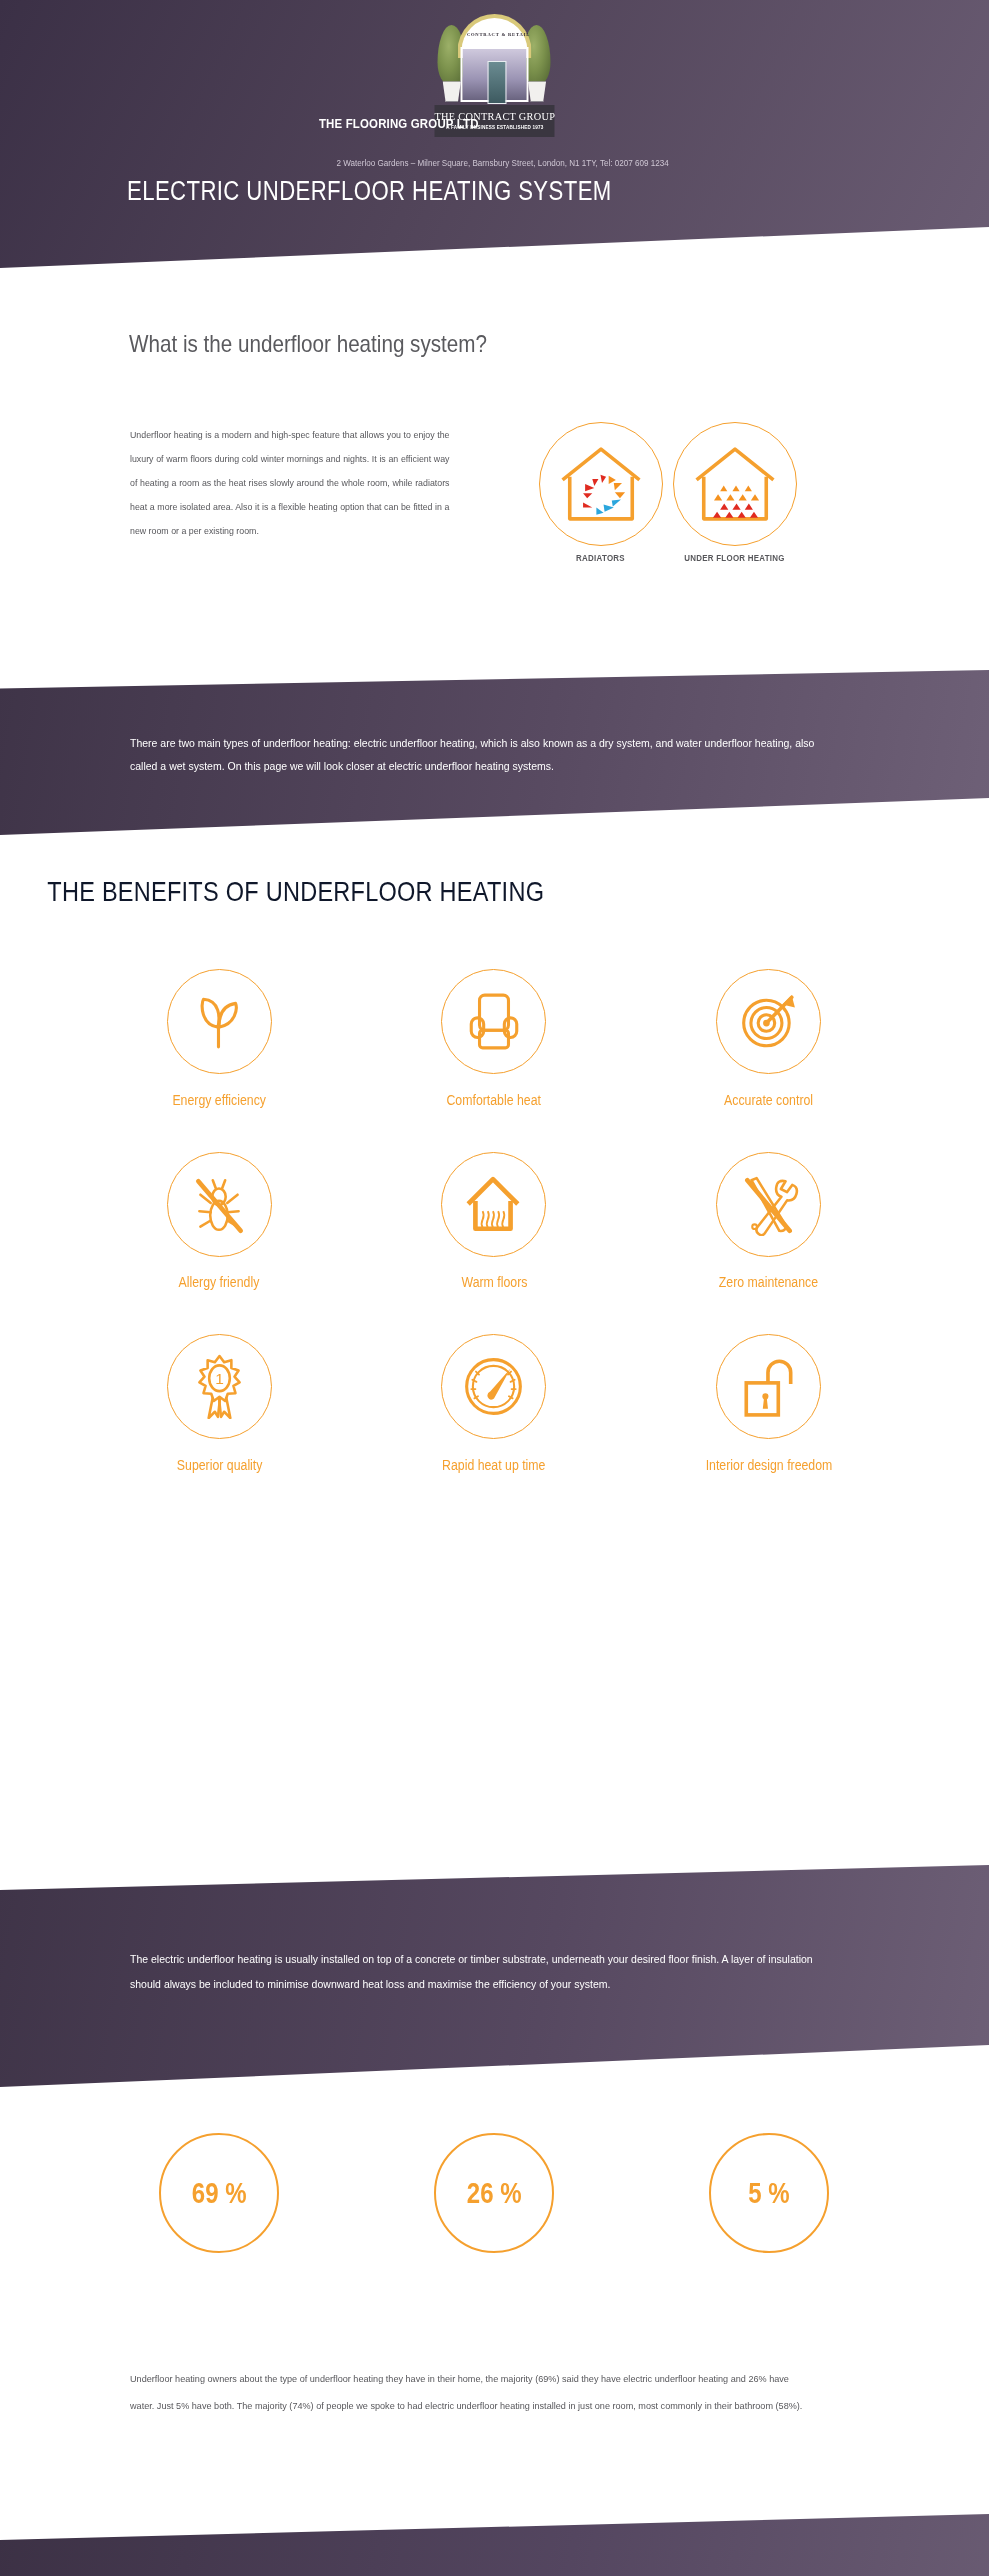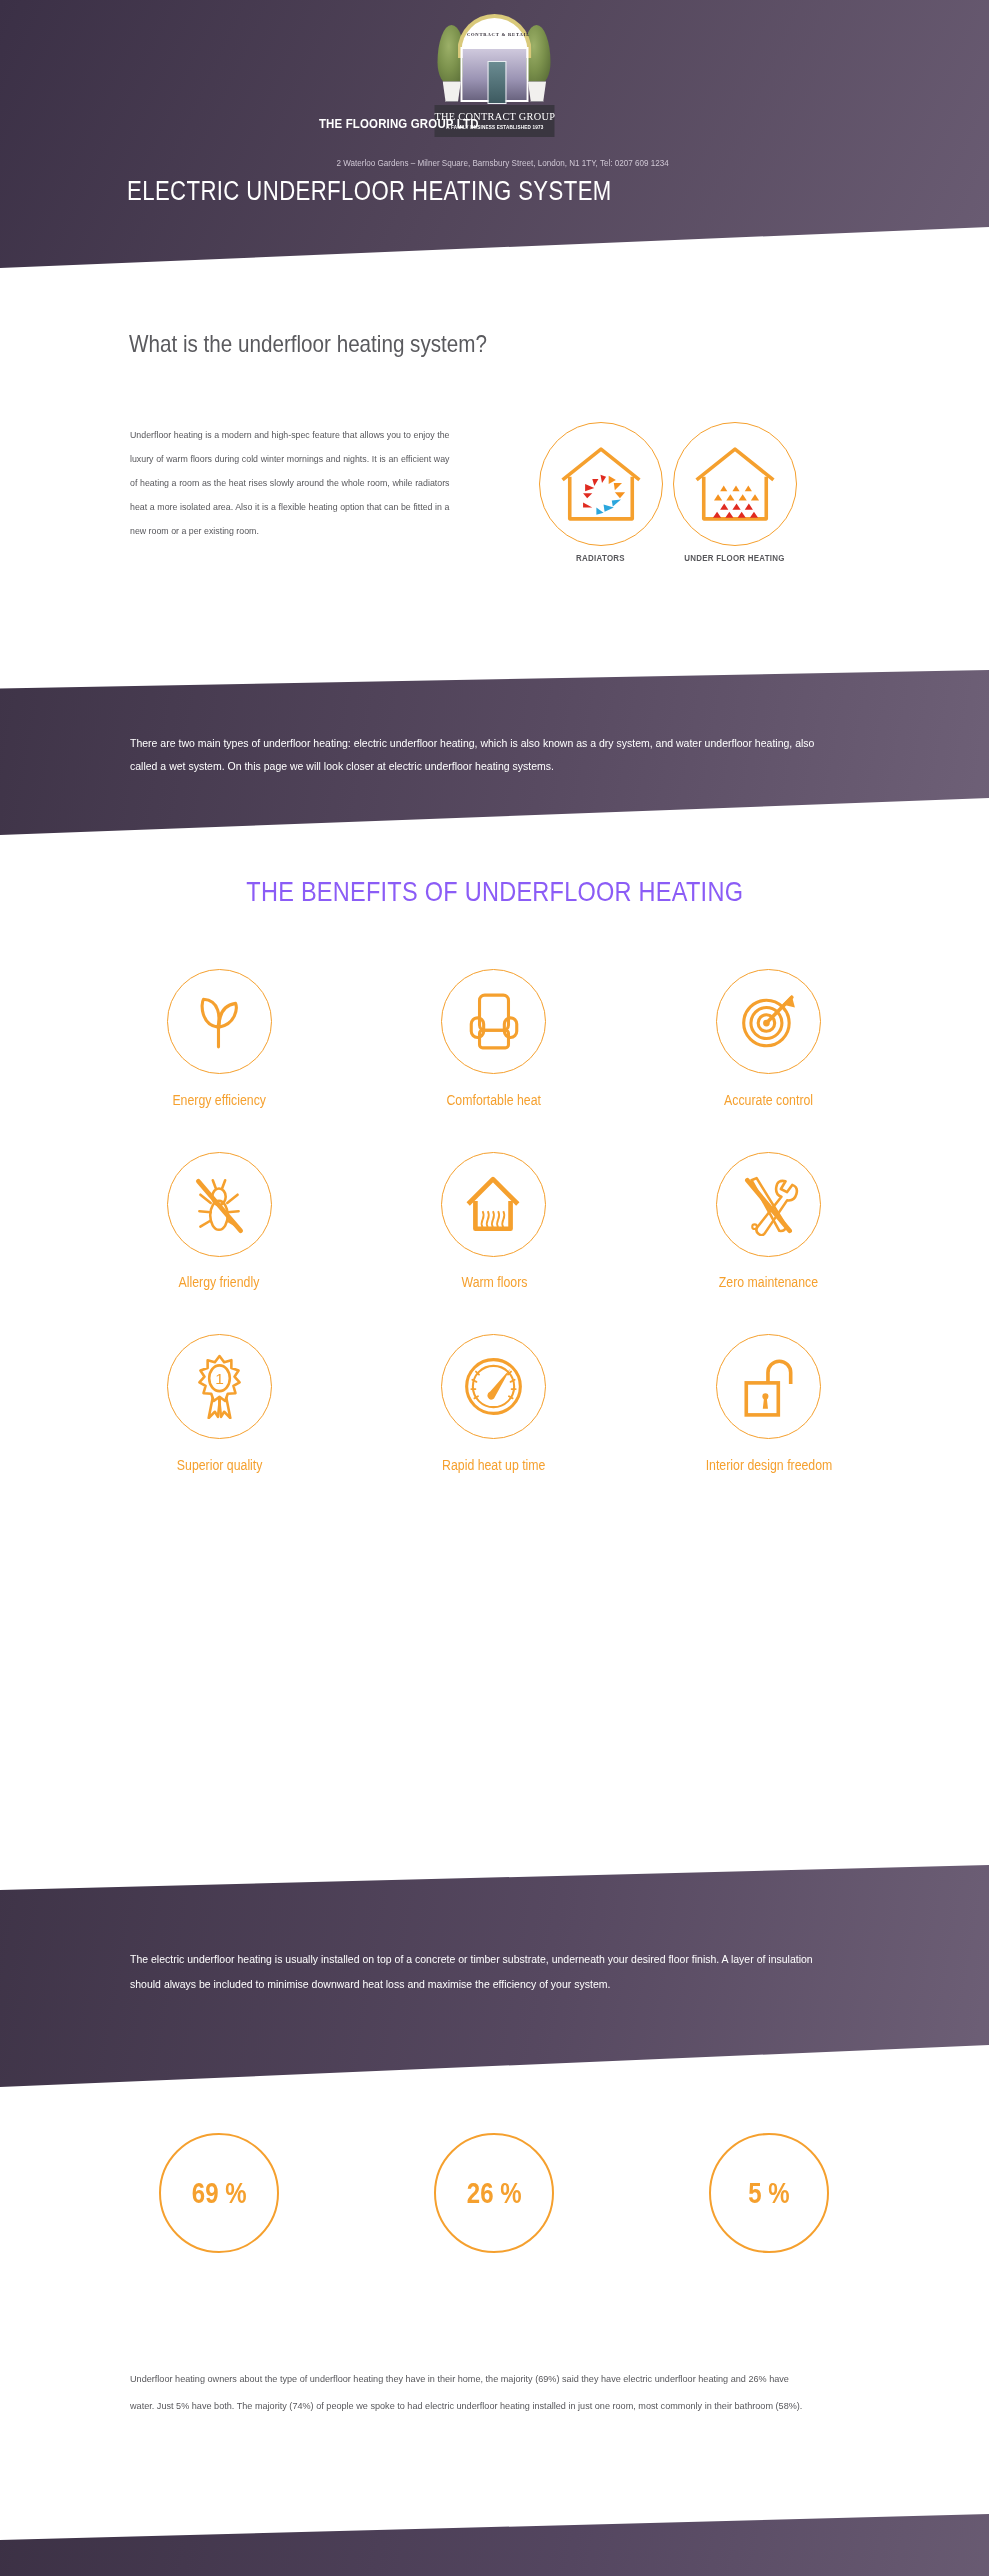--- a/index.html
+++ b/index.html
@@ -231,23 +231,23 @@
     color: #ffffff;
     transform: scaleX(0.93);
     transform-origin: left top;
   }
 
   
   .benefits-title {
     position: absolute;
     left: 0; top: 876px;
     width: 989px;
-    text-align: center;
+    text-align: left;
     font-size: 28px;
-    color: #8b5cf6;
+    color: #0f172a;
     letter-spacing: 0.3px;
   }
   .benefits-title span {
     display: inline-block;
     transform: scaleX(0.84);
   }
 
   .benefits-grid {
     position: absolute;
     left: 82px; top: 969px;

